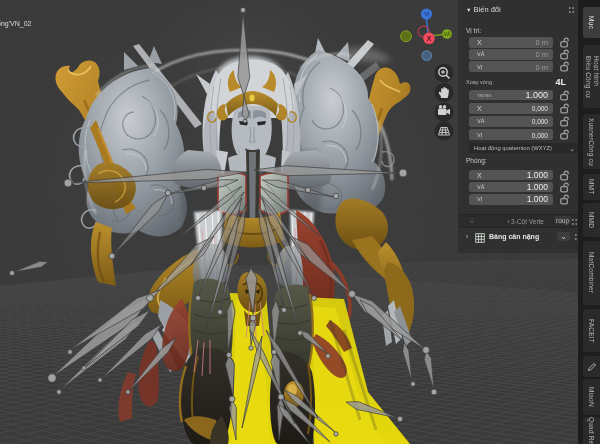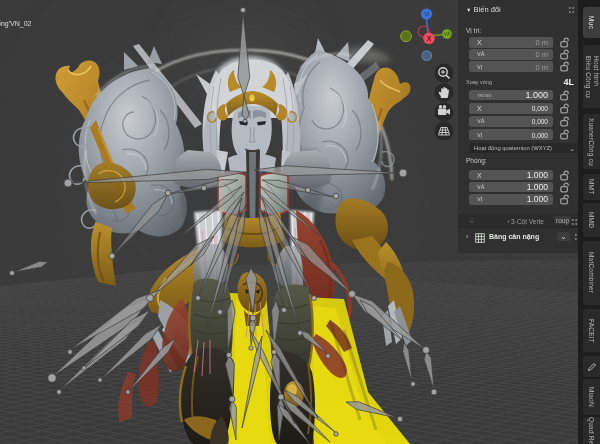--- a/index.html
+++ b/index.html
@@ -617,21 +617,21 @@
         <path d="M 440.8,127.5 L 447.2,127.5 L 449.5,135 L 438.5,135 Z M 442.9,127.5 L 441.9,135 M 445.1,127.5 L 446.1,135 M 440.1,130 L 447.9,130 M 439.4,132.5 L 448.6,132.5" stroke="#d2d2d2" stroke-width="0.9" fill="none"></path>
       </g>
 <text x="-3" y="26" font-size="7" fill="#dcdcdc" font-family="Liberation Sans, sans-serif">ổng'VN_02</text>
 </svg>
 
 <div id="panel">
   <div style="position:absolute;left:8px;top:5px;font-size:7.5px;color:#dadada"><span style="font-size:5.5px">▼</span> Biến đổi</div>
   <div class="dots" style="right:3px;top:6px"></div>
   <div style="position:absolute;left:8px;top:27px;font-size:6.5px;color:#c8c8c8">Vị trí:</div>
   <div style="position:absolute;left:8px;top:78.5px;font-size:5.5px;color:#b2b2b2">Xoay vòng</div>
-  <div style="position:absolute;right:4px;top:77px;font-size:9px;color:#f0f0f0;font-weight:bold">4L</div>
+  <div style="position:absolute;right:12px;top:77px;font-size:9px;color:#f0f0f0;font-weight:bold">4L</div>
   <div class="frow" style="top:37.0px;height:10.5px">
 <span style="position:absolute;left:8px;top:50%;transform:translateY(-50%);font-size:7px;color:#cfcfcf">X</span>
 <span style="position:absolute;right:5px;top:50%;transform:translateY(-50%);font-size:7.5px;color:#9d9d9d;font-weight:normal">0 m</span>
 </div>
       <div class="lk" style="top:37.0px">
         <svg width="12" height="11" viewBox="0 0 12 11">
           <path d="M5.2 4.4 V3.2 A2 2 0 0 1 9.2 3.2 L9.2 4.1" stroke="#9e9e9e" stroke-width="1.3" fill="none"></path>
           <rect x="1.8" y="4.6" width="6.6" height="5.2" rx="1.4" fill="none" stroke="#9e9e9e" stroke-width="1.3"></rect>
         </svg>
       </div>

